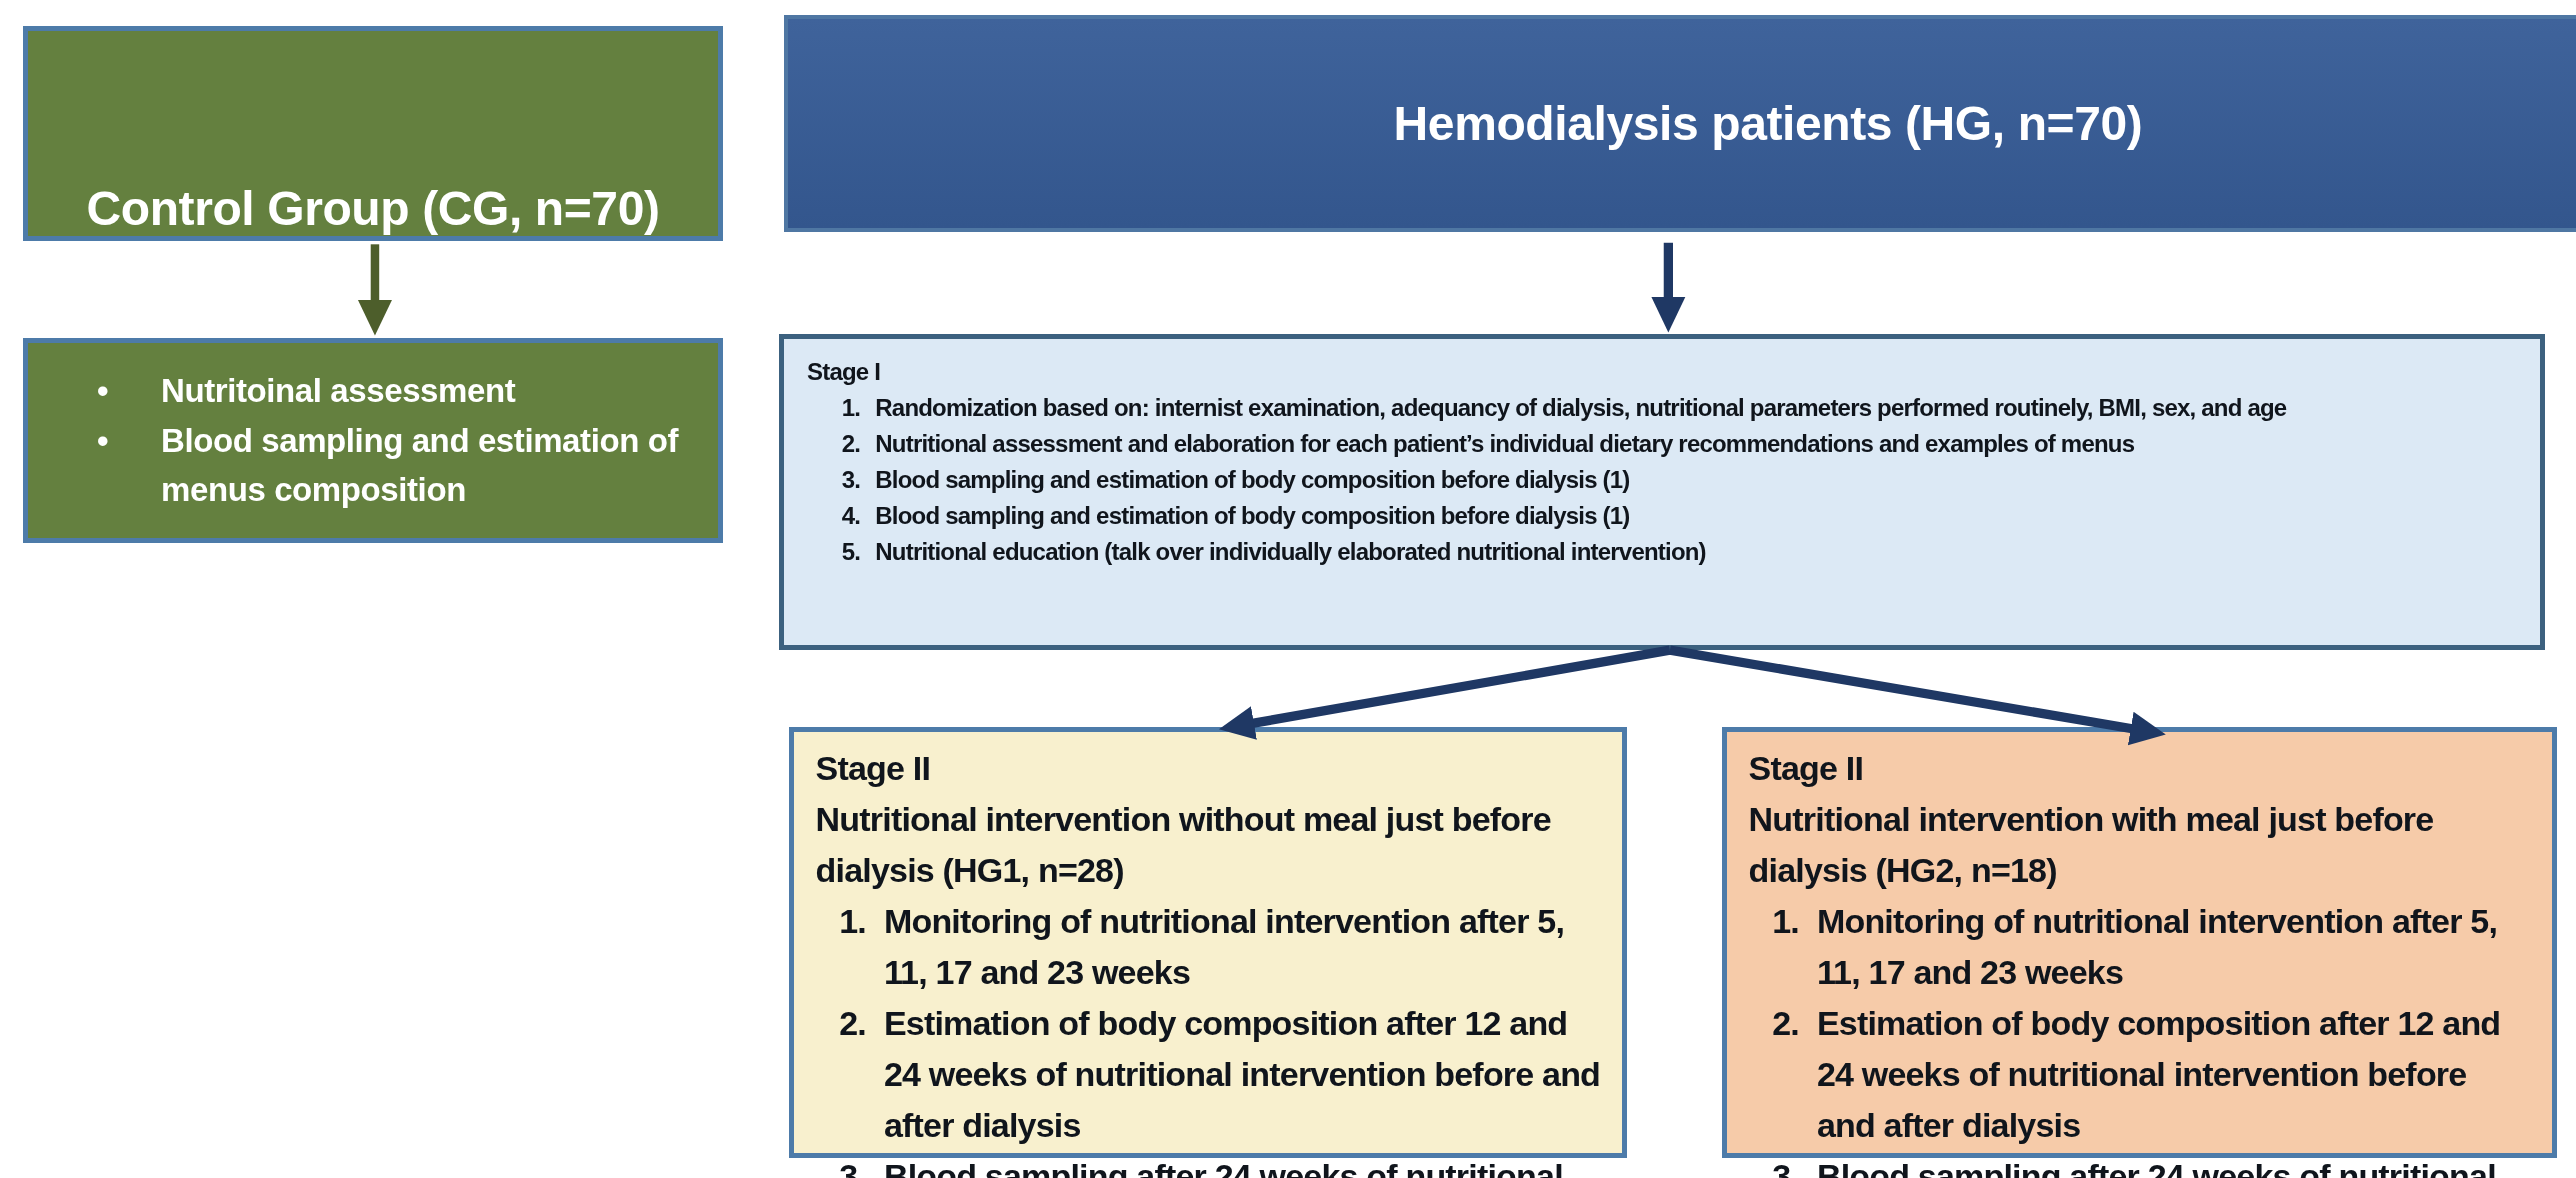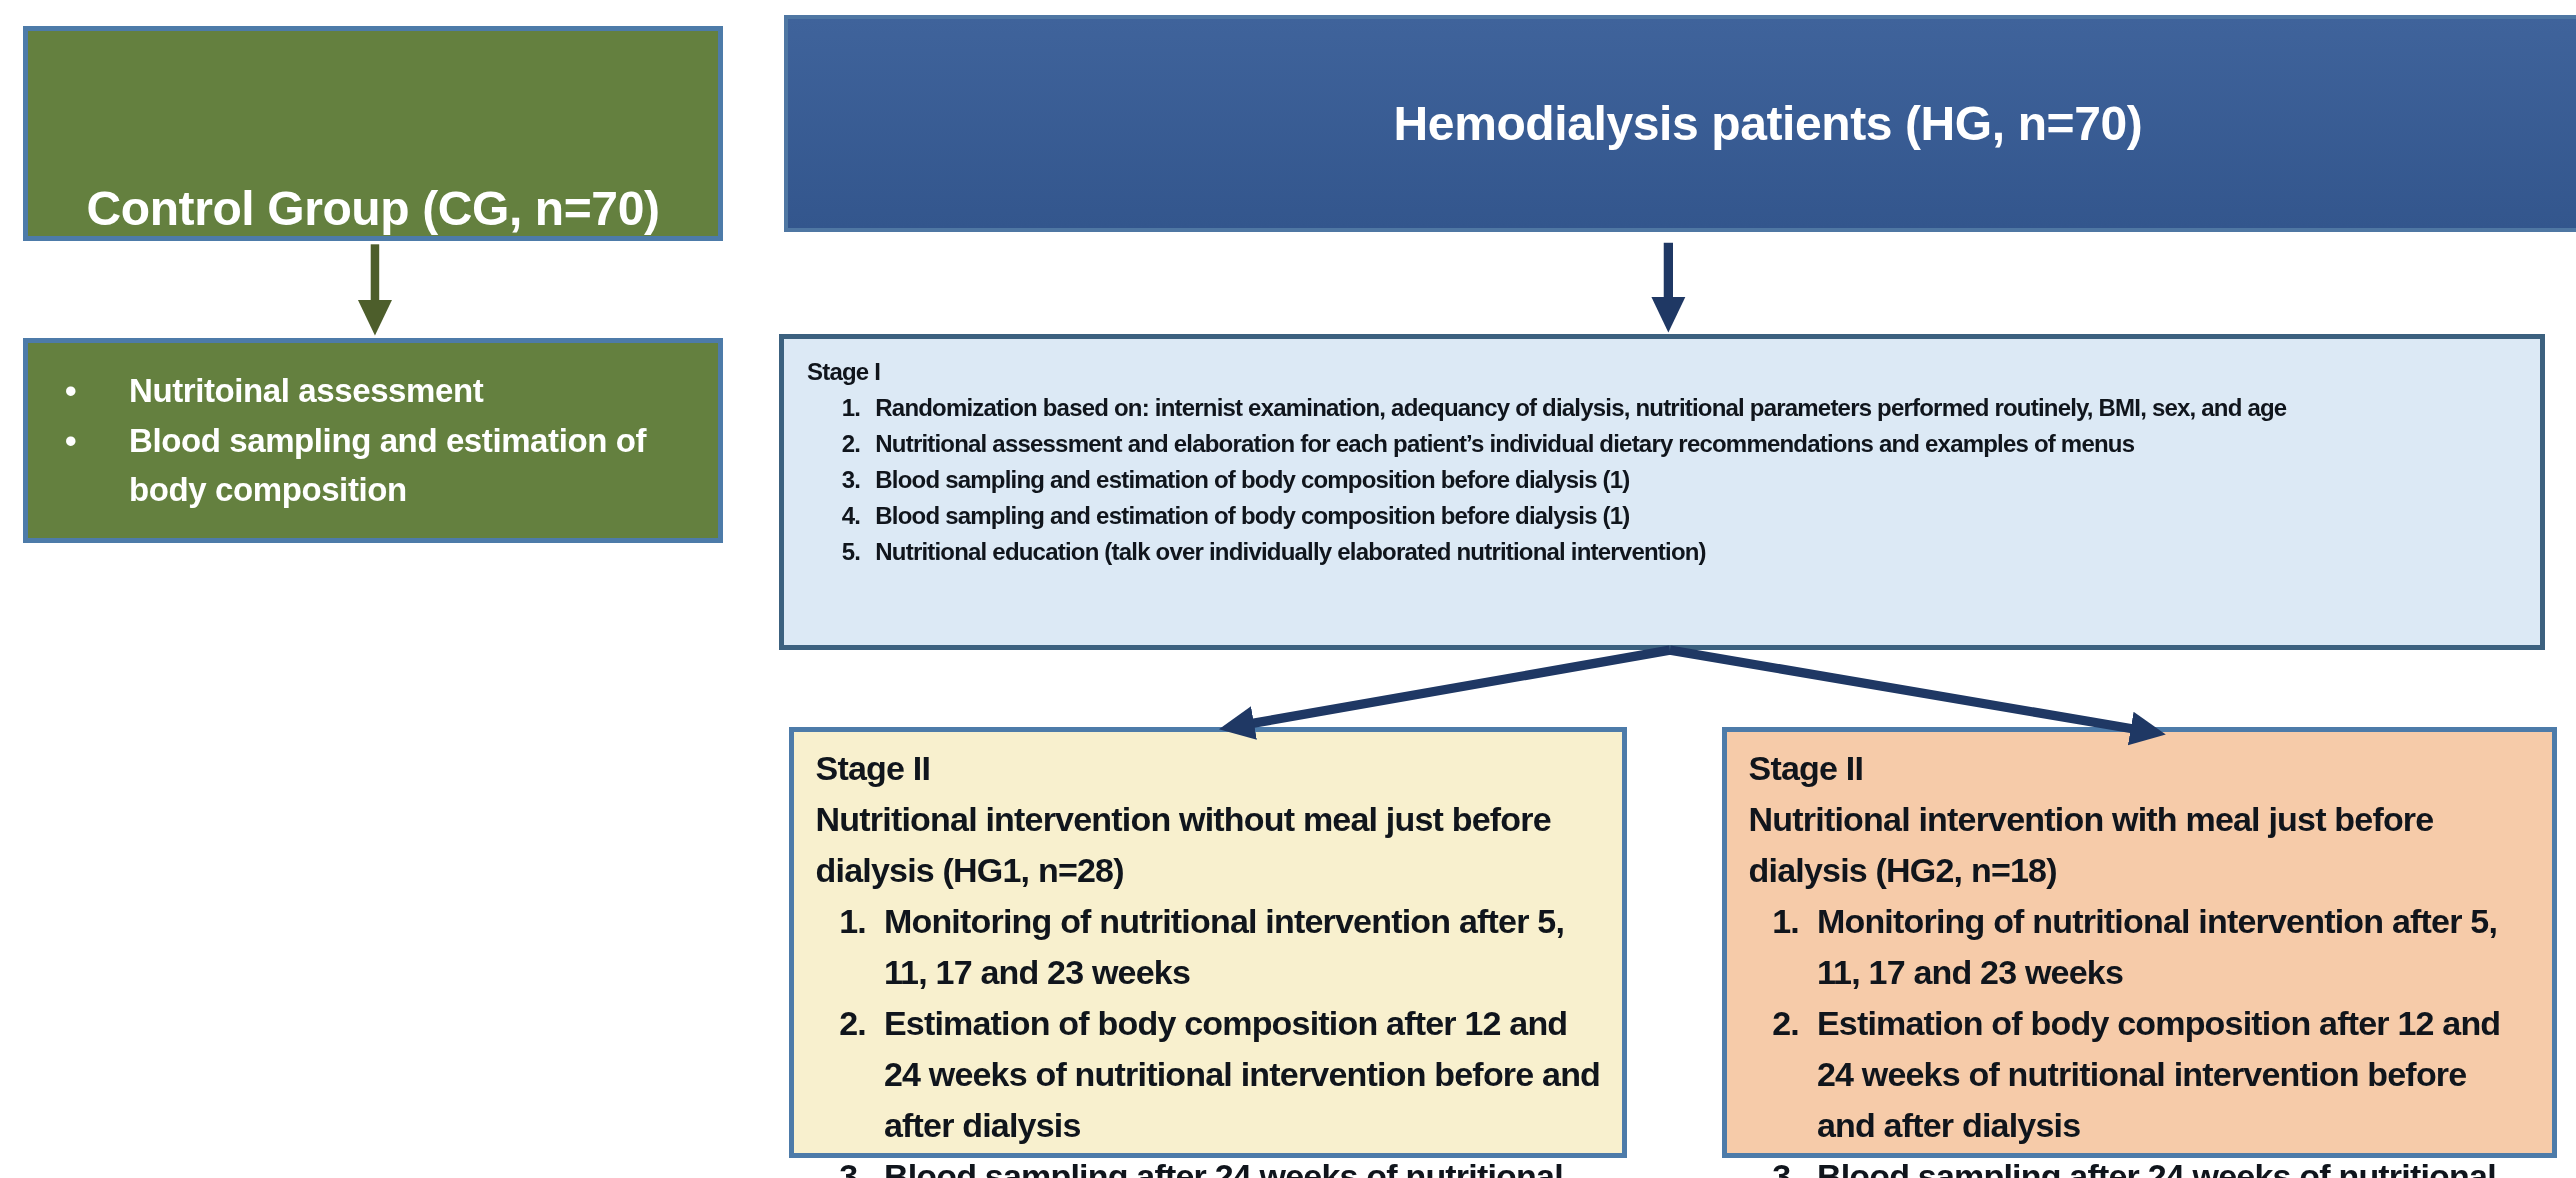--- a/index.html
+++ b/index.html
@@ -33,21 +33,21 @@
     border:5.4px solid var(--steel);
     display:flex;align-items:flex-end;justify-content:center;
   }
   .cg-head .big-title{
     color:#fff;font-weight:bold;font-size:48px;letter-spacing:-0.4px;
   }
   .cg-tasks{
     left:23px;top:338px;width:700px;height:205px;
     background:var(--green);
     border:5.4px solid var(--steel);
-    display:flex;align-items:center;
+    display:flex;align-items:center;padding-left:32px;
   }
   ul.cg-list{
     list-style:none;margin:0;padding:0 23px 0 0;
     color:#fff;font-weight:bold;font-size:33px;line-height:1.5;letter-spacing:-0.4px;
   }
   ul.cg-list li{position:relative;padding-left:101px;}
   ul.cg-list li::before{
     content:"\2022";
     position:absolute;left:37px;top:0;
   }
@@ -90,21 +90,21 @@
 
 <div class="canvas">
 
   <div class="box cg-head">
     <div class="big-title">Control Group (CG, n=70)</div>
   </div>
 
   <div class="box cg-tasks">
     <ul class="cg-list">
         <li>Nutritoinal assessment</li>
-        <li>Blood sampling and estimation of body composition</li>
+        <li>Blood sampling and estimation of menus composition</li>
       </ul>
   </div>
 
   <div class="box hg-head">
     <div class="big-title">Hemodialysis patients (HG, n=70)</div>
   </div>
 
   <div class="box stage1">
     <p class="stage-heading">Stage I</p>
     <ol class="num-list">

